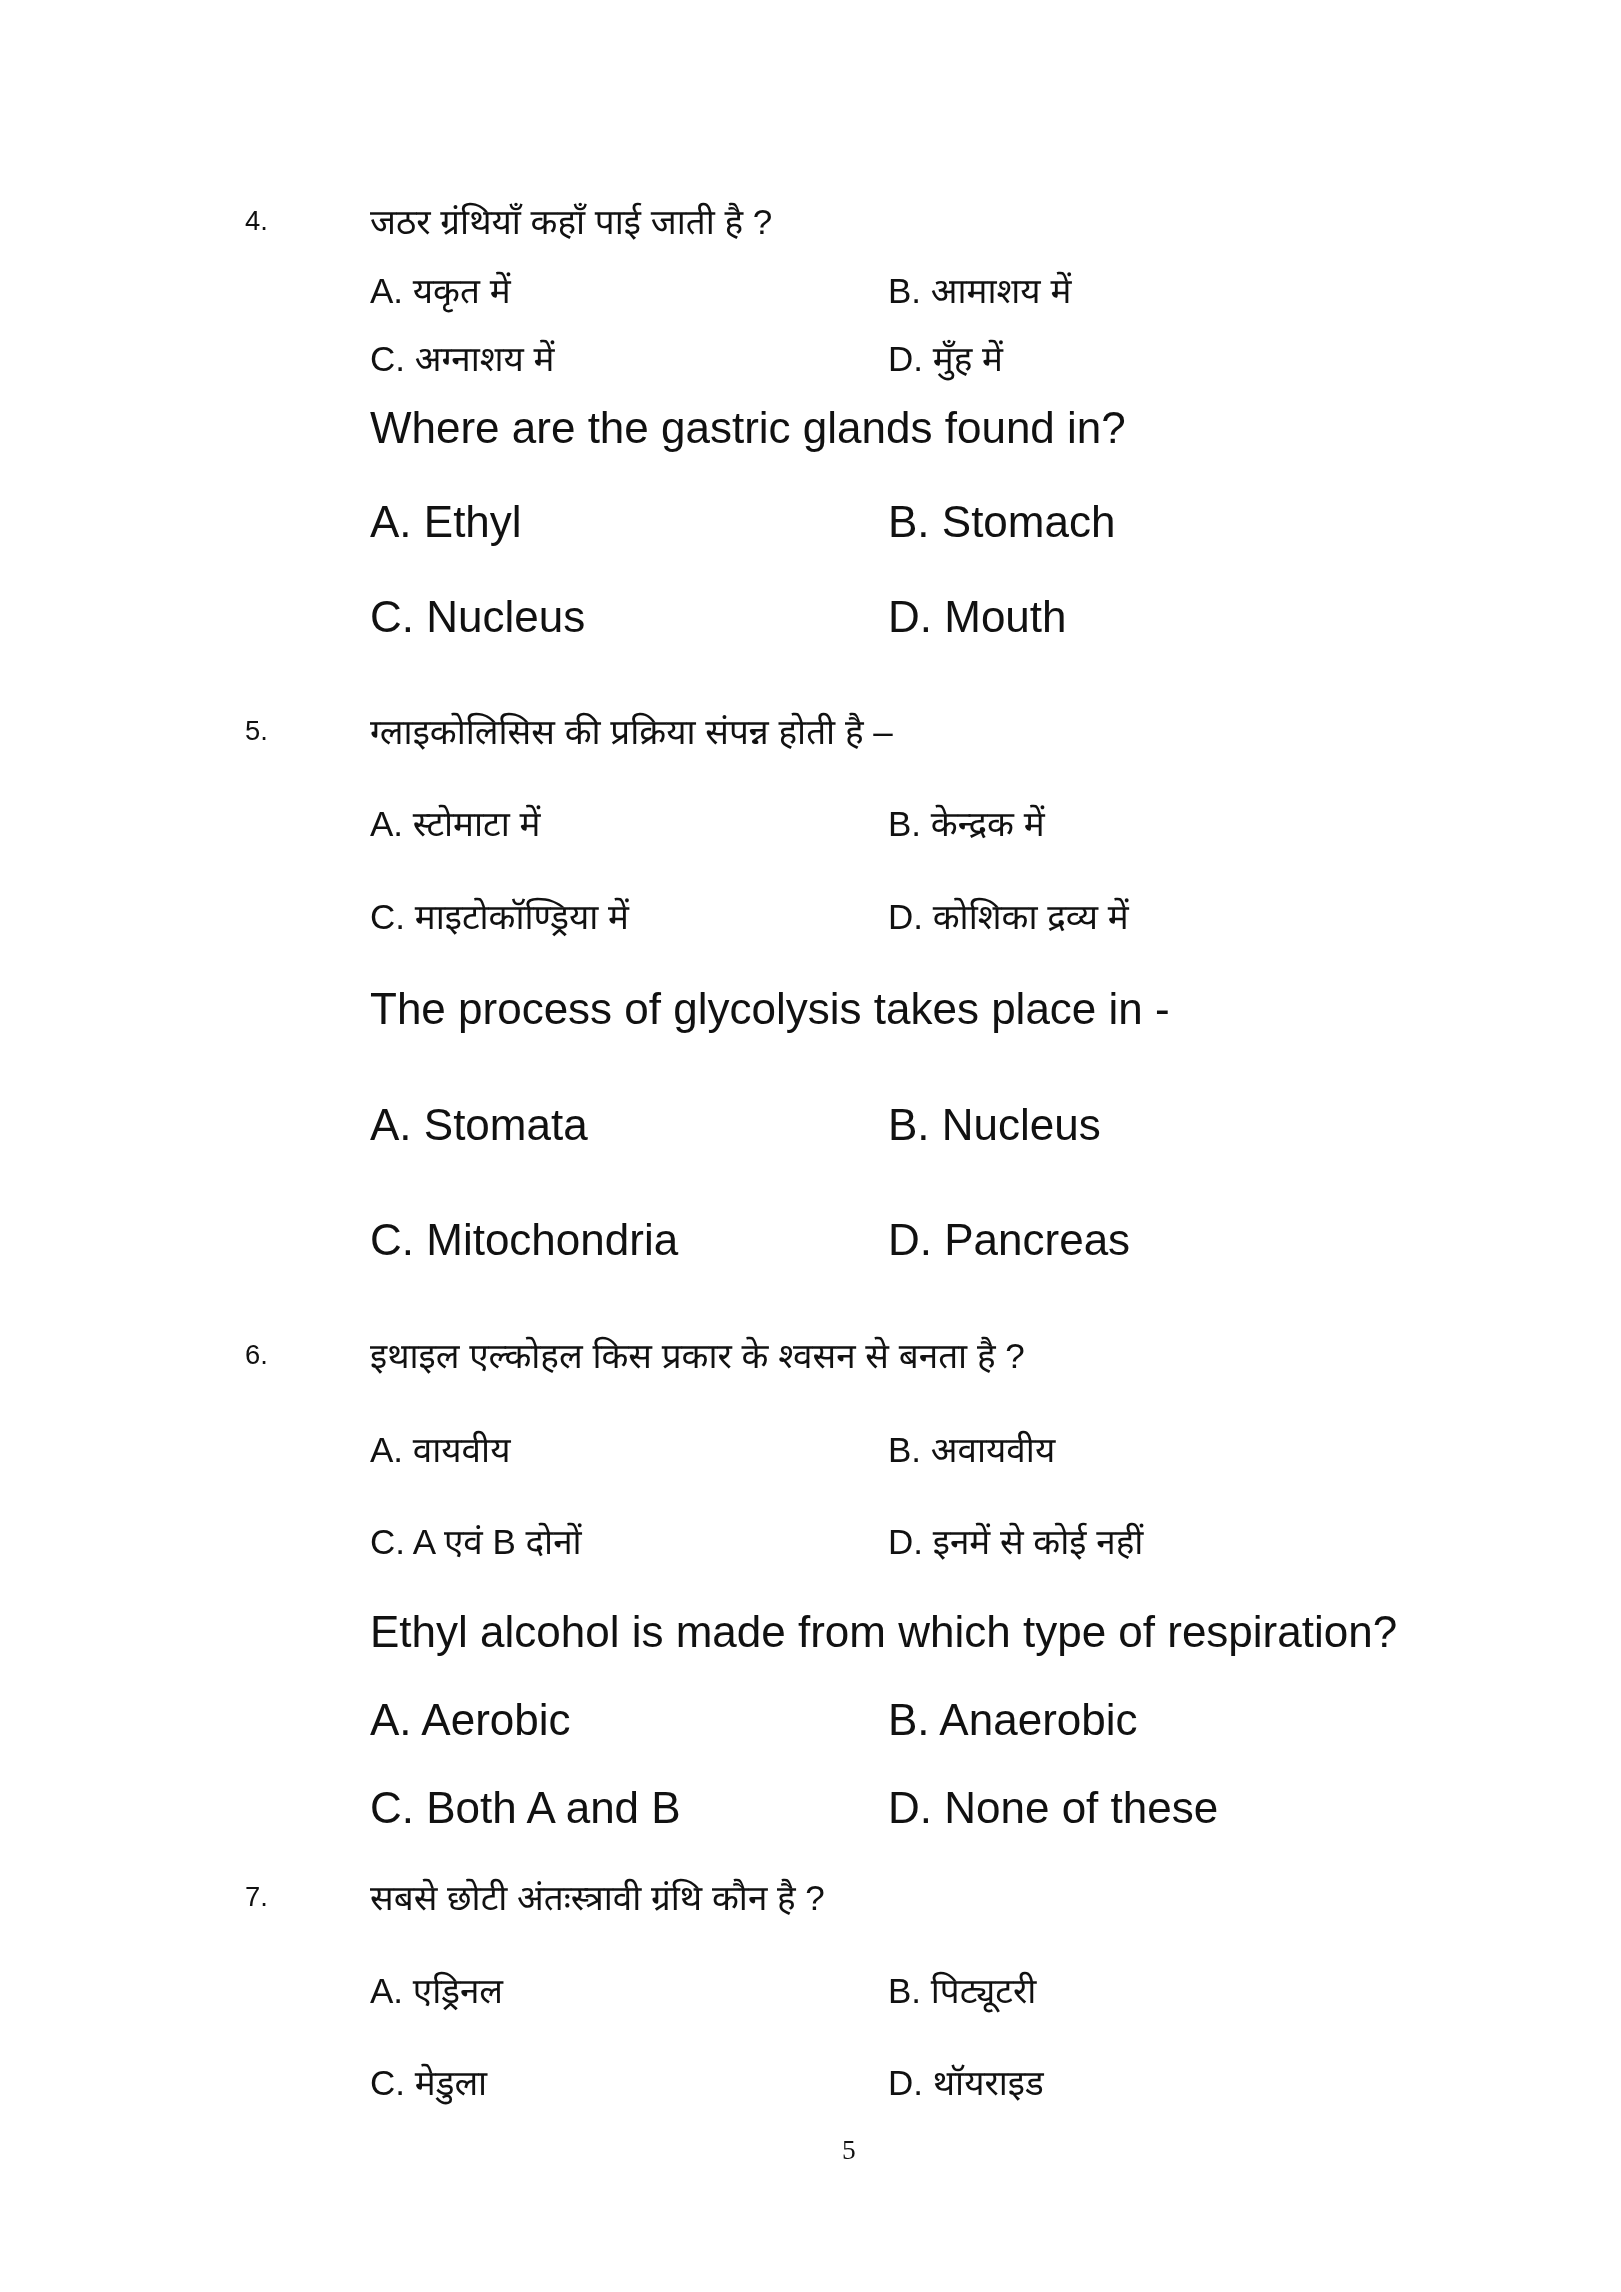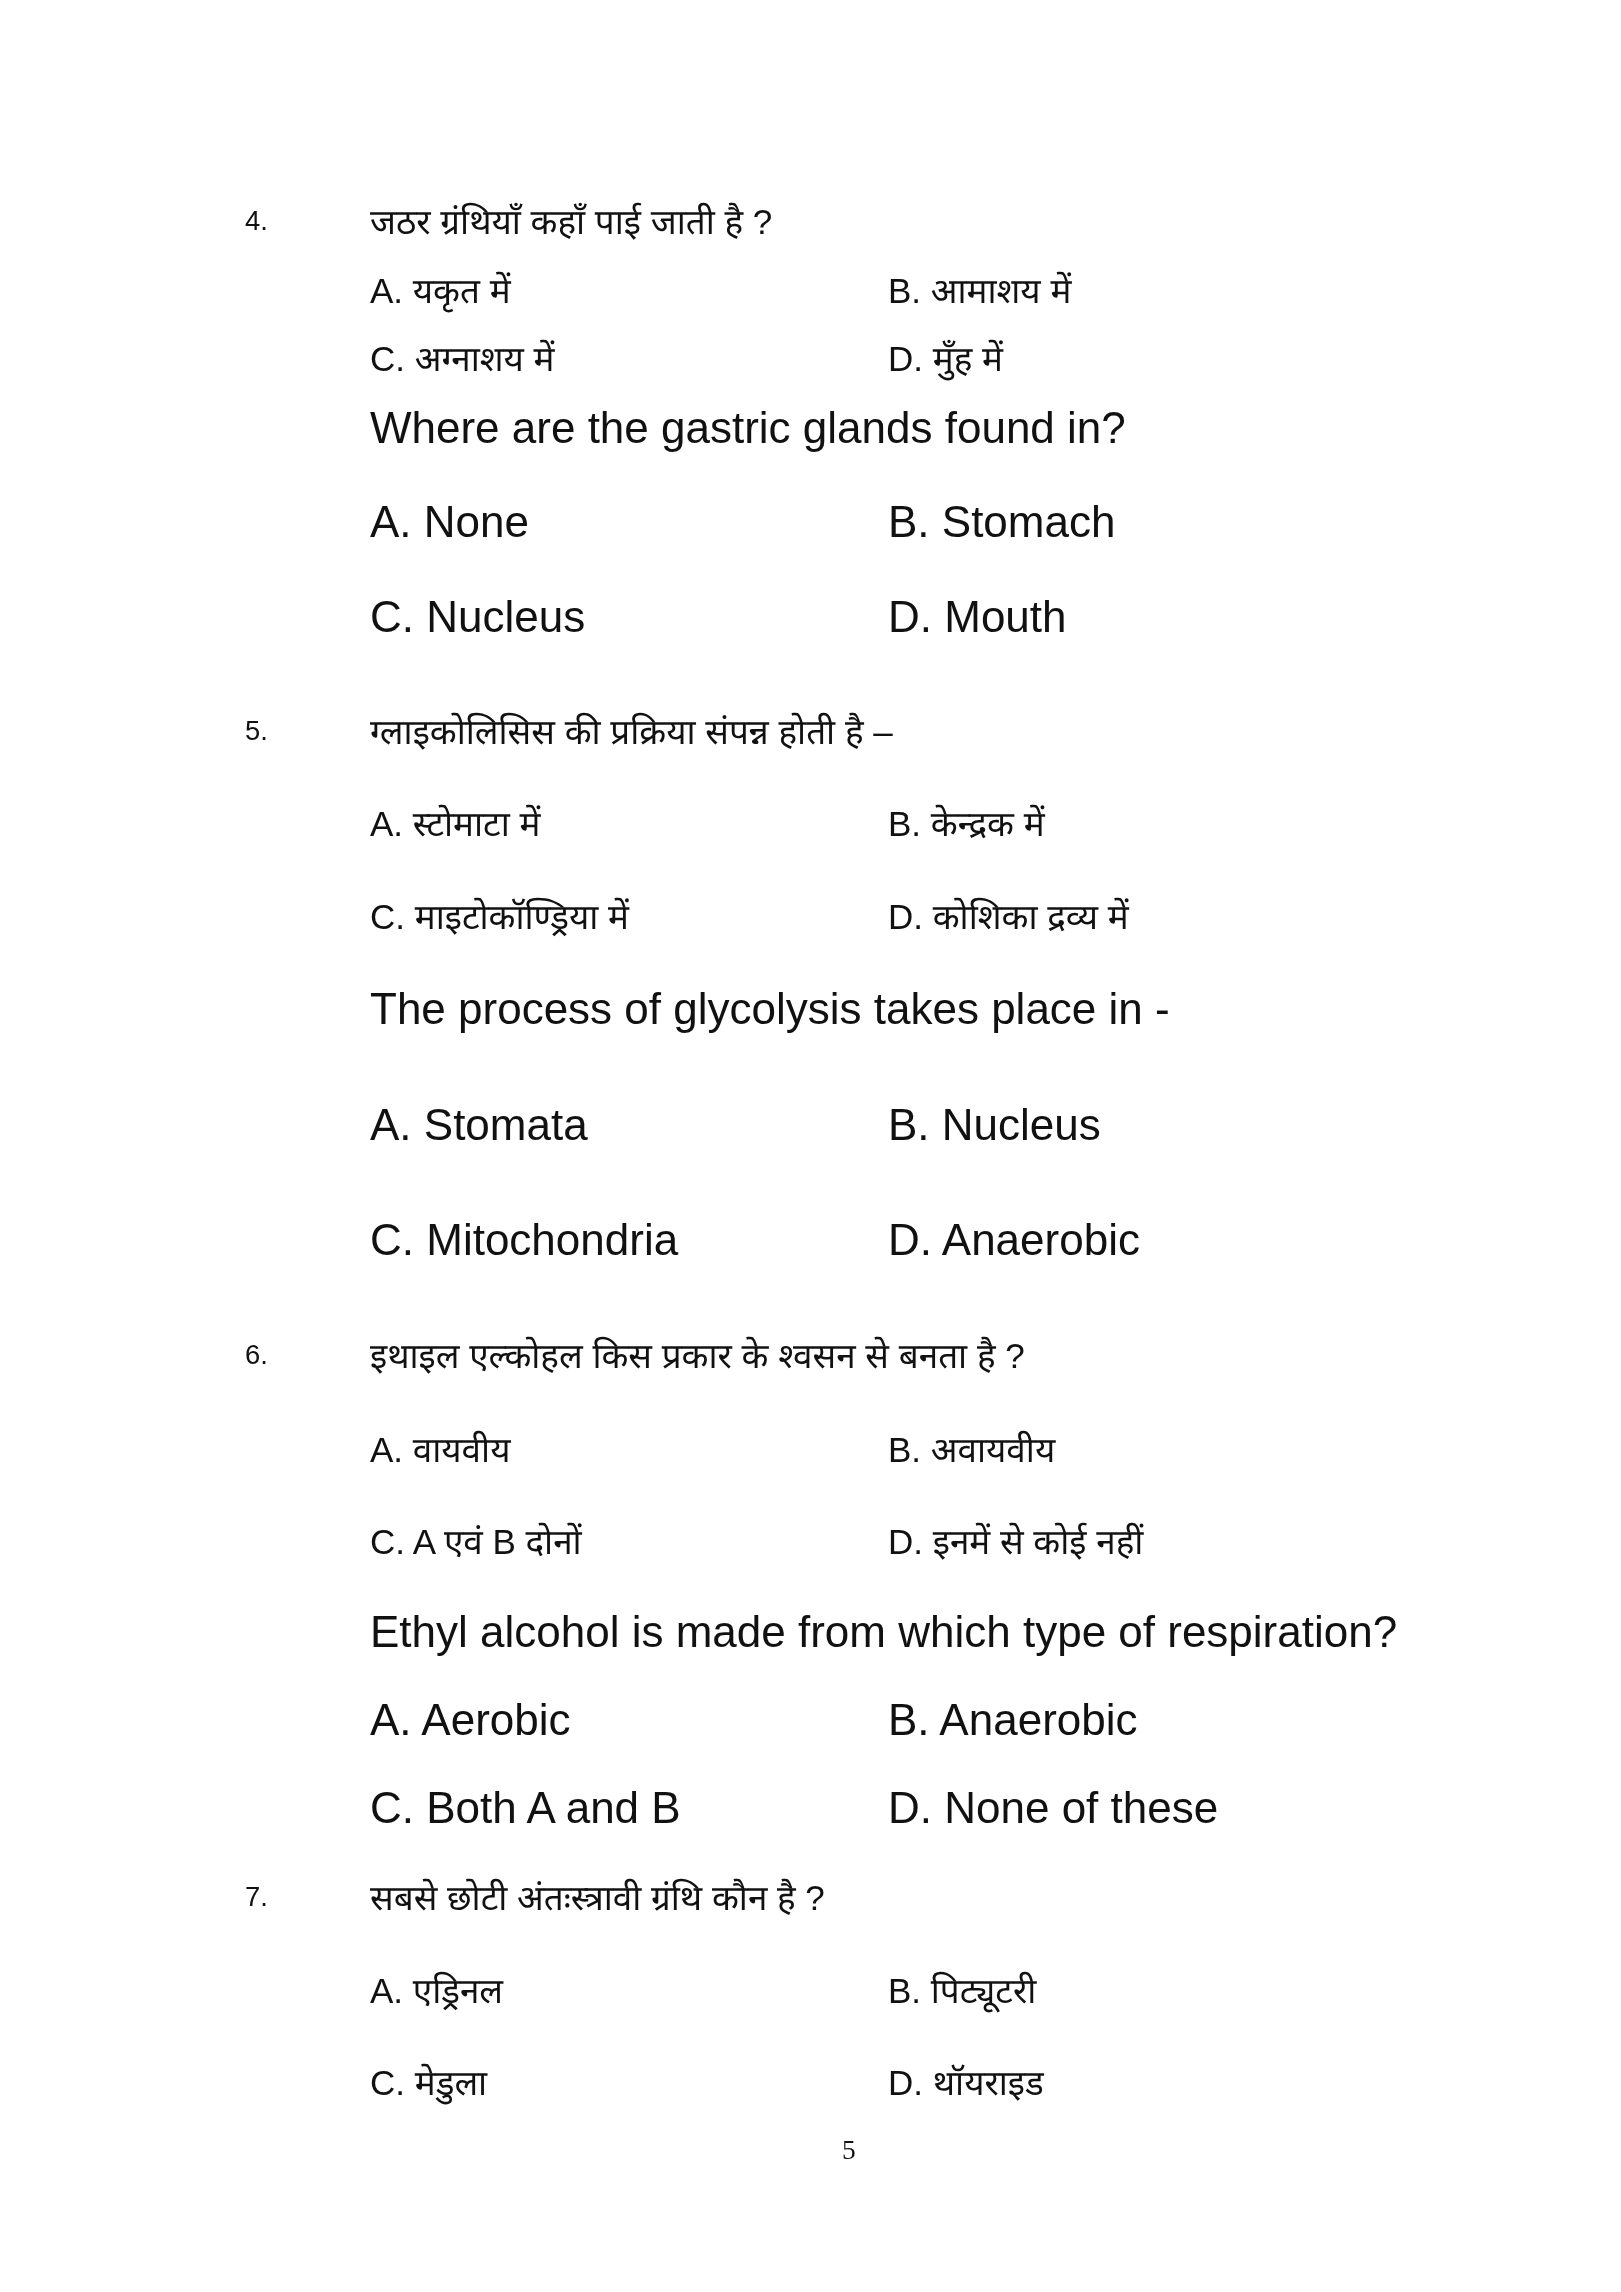--- a/index.html
+++ b/index.html
@@ -16,36 +16,36 @@
 </head>
 <body>
 
 <div class="line qnum" style="top:221px">4.</div>
 <div class="line qtext" style="top:221px">जठर ग्रंथियाँ कहाँ पाई जाती है ?</div>
 <div class="line optA" style="top:290px">A. यकृत में</div>
 <div class="line optB" style="top:290px">B. आमाशय में</div>
 <div class="line optA" style="top:358px">C. अग्नाशय में</div>
 <div class="line optB" style="top:358px">D. मुँह में</div>
 <div class="line qtext eng" style="top:428px">Where are the gastric glands found in?</div>
-<div class="line optA eng" style="top:522px">A. None</div>
+<div class="line optA eng" style="top:522px">A. Ethyl</div>
 <div class="line optB eng" style="top:522px">B. Stomach</div>
 <div class="line optA eng" style="top:617px">C. Nucleus</div>
 <div class="line optB eng" style="top:617px">D. Mouth</div>
 
 <div class="line qnum" style="top:731px">5.</div>
 <div class="line qtext" style="top:731px">ग्लाइकोलिसिस की प्रक्रिया संपन्न होती है –</div>
 <div class="line optA" style="top:823px">A. स्टोमाटा में</div>
 <div class="line optB" style="top:823px">B. केन्द्रक में</div>
 <div class="line optA" style="top:916px">C. माइटोकॉण्ड्रिया में</div>
 <div class="line optB" style="top:916px">D. कोशिका द्रव्य में</div>
 <div class="line qtext eng" style="top:1009px">The process of glycolysis takes place in -</div>
 <div class="line optA eng" style="top:1125px">A. Stomata</div>
 <div class="line optB eng" style="top:1125px">B. Nucleus</div>
 <div class="line optA eng" style="top:1240px">C. Mitochondria</div>
-<div class="line optB eng" style="top:1240px">D. Anaerobic</div>
+<div class="line optB eng" style="top:1240px">D. Pancreas</div>
 
 <div class="line qnum" style="top:1355px">6.</div>
 <div class="line qtext" style="top:1355px">इथाइल एल्कोहल किस प्रकार के श्वसन से बनता है ?</div>
 <div class="line optA" style="top:1449px">A. वायवीय</div>
 <div class="line optB" style="top:1449px">B. अवायवीय</div>
 <div class="line optA" style="top:1541px">C. A एवं B दोनों</div>
 <div class="line optB" style="top:1541px">D. इनमें से कोई नहीं</div>
 <div class="line qtext eng" style="top:1632px">Ethyl alcohol is made from which type of respiration?</div>
 <div class="line optA eng" style="top:1720px">A. Aerobic</div>
 <div class="line optB eng" style="top:1720px">B. Anaerobic</div>

